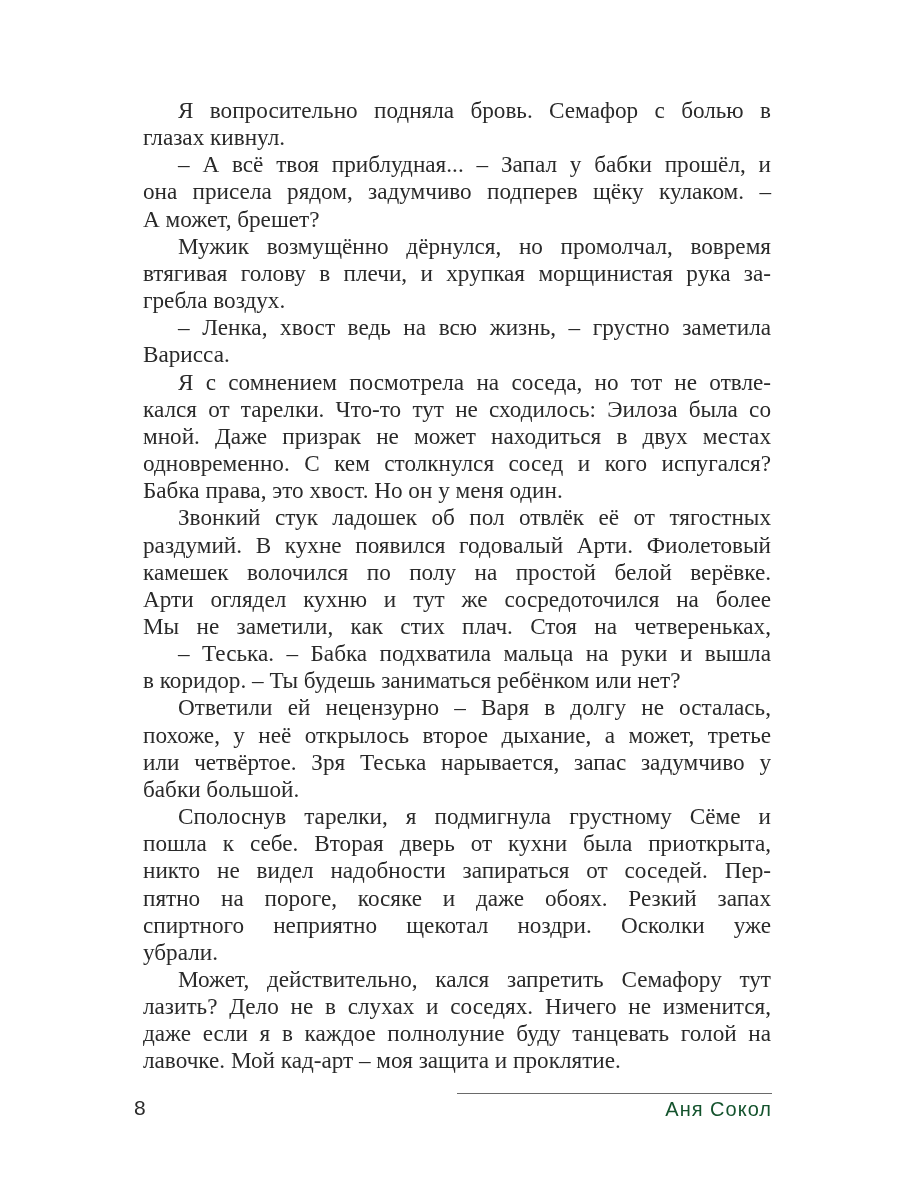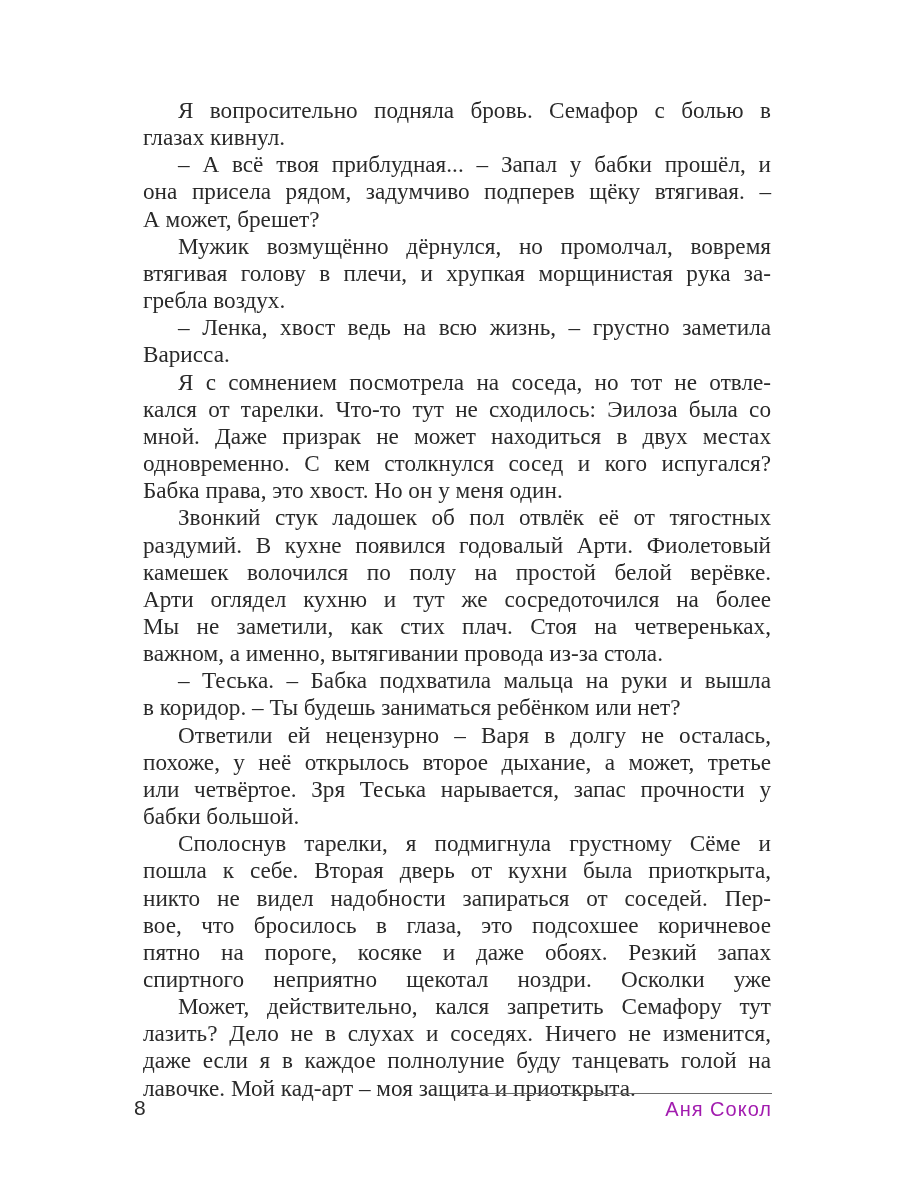--- a/index.html
+++ b/index.html
@@ -62,35 +62,35 @@
       font-size: 21px;
       color: #2a2a2a;
     }
     .author-name {
       position: absolute;
       right: 128px;
       top: 1098px;
       font-family: "Liberation Sans", "DejaVu Sans", sans-serif;
       font-size: 20px;
       letter-spacing: 1px;
-      color: #a21caf;
+      color: #14532d;
     }
   </style>
 </head>
 <body>
 
 <div class="page">
   <div class="text-block" id="text-block">
       <div>
         <span class="line indent">Я вопросительно подняла бровь. Семафор с болью в</span>
         <span class="line last">глазах кивнул.</span>
       </div>
       <div>
         <span class="line indent">– А всё твоя приблудная... – Запал у бабки прошёл, и</span>
-        <span class="line">она присела рядом, задумчиво подперев щёку втягивая. –</span>
+        <span class="line">она присела рядом, задумчиво подперев щёку кулаком. –</span>
         <span class="line last">А может, брешет?</span>
       </div>
       <div>
         <span class="line indent">Мужик возмущённо дёрнулся, но промолчал, вовремя</span>
         <span class="line">втягивая голову в плечи, и хрупкая морщинистая рука за-</span>
         <span class="line last">гребла воздух.</span>
       </div>
       <div>
         <span class="line indent">– Ленка, хвост ведь на всю жизнь, – грустно заметила</span>
         <span class="line last">Варисса.</span>
@@ -101,44 +101,43 @@
         <span class="line">мной. Даже призрак не может находиться в двух местах</span>
         <span class="line">одновременно. С кем столкнулся сосед и кого испугался?</span>
         <span class="line last">Бабка права, это хвост. Но он у меня один.</span>
       </div>
       <div>
         <span class="line indent">Звонкий стук ладошек об пол отвлёк её от тягостных</span>
         <span class="line">раздумий. В кухне появился годовалый Арти. Фиолетовый</span>
         <span class="line">камешек волочился по полу на простой белой верёвке.</span>
         <span class="line">Арти оглядел кухню и тут же сосредоточился на более</span>
         <span class="line">Мы не заметили, как стих плач. Стоя на четвереньках,</span>
-        <span class="line last">важном, а именно, вытягивании провода из-за стола.</span>
       </div>
       <div>
         <span class="line indent">– Теська. – Бабка подхватила мальца на руки и вышла</span>
         <span class="line last">в коридор. – Ты будешь заниматься ребёнком или нет?</span>
       </div>
       <div>
         <span class="line indent">Ответили ей нецензурно – Варя в долгу не осталась,</span>
         <span class="line">похоже, у неё открылось второе дыхание, а может, третье</span>
-        <span class="line">или четвёртое. Зря Теська нарывается, запас прочности у</span>
+        <span class="line">или четвёртое. Зря Теська нарывается, запас задумчиво у</span>
         <span class="line last">бабки большой.</span>
       </div>
       <div>
         <span class="line indent">Сполоснув тарелки, я подмигнула грустному Сёме и</span>
         <span class="line">пошла к себе. Вторая дверь от кухни была приоткрыта,</span>
         <span class="line">никто не видел надобности запираться от соседей. Пер-</span>
-        <span class="line">вое, что бросилось в глаза, это подсохшее коричневое</span>
         <span class="line">пятно на пороге, косяке и даже обоях. Резкий запах</span>
         <span class="line">спиртного неприятно щекотал ноздри. Осколки уже</span>
+        <span class="line last">убрали.</span>
       </div>
       <div>
         <span class="line indent">Может, действительно, кался запретить Семафору тут</span>
         <span class="line">лазить? Дело не в слухах и соседях. Ничего не изменится,</span>
         <span class="line">даже если я в каждое полнолуние буду танцевать голой на</span>
-        <span class="line last">лавочке. Мой кад-арт – моя защита и приоткрыта.</span>
+        <span class="line last">лавочке. Мой кад-арт – моя защита и проклятие.</span>
       </div>
     </div>
 
   <div class="footer-rule"></div>
   <div class="page-number">8</div>
   <div class="author-name">Аня Сокол</div>
 </div>
 
 </body></html>

